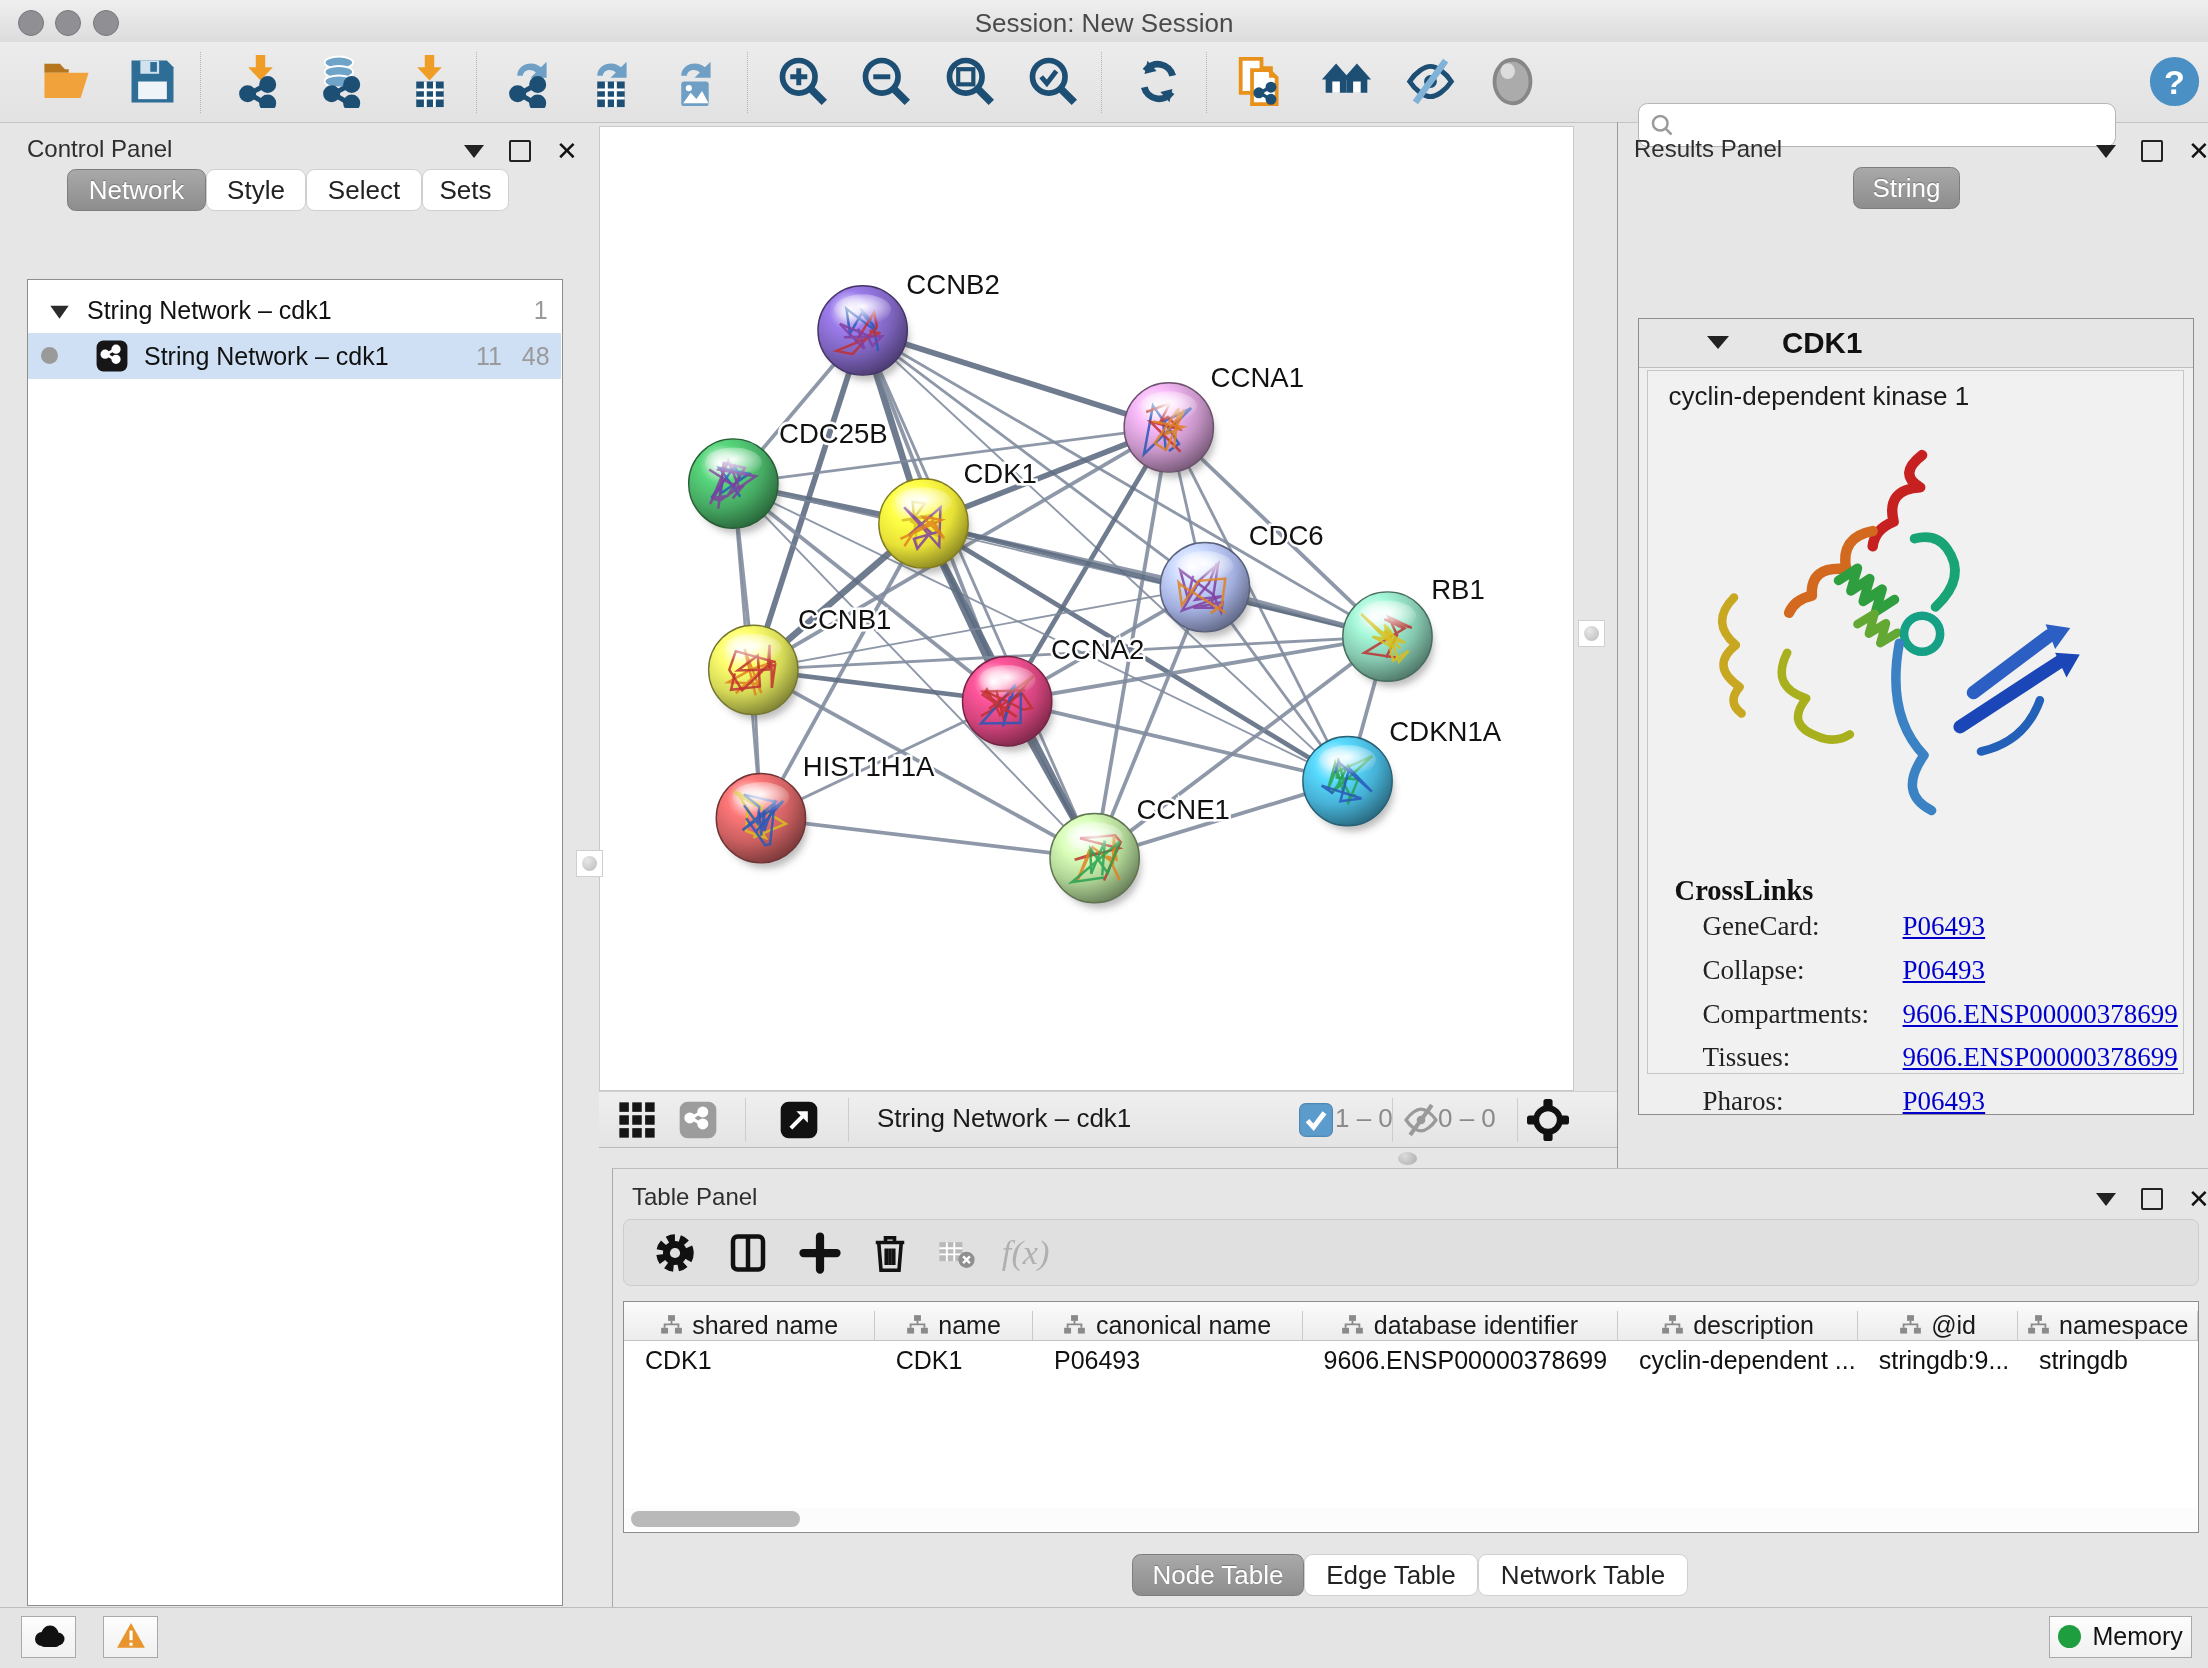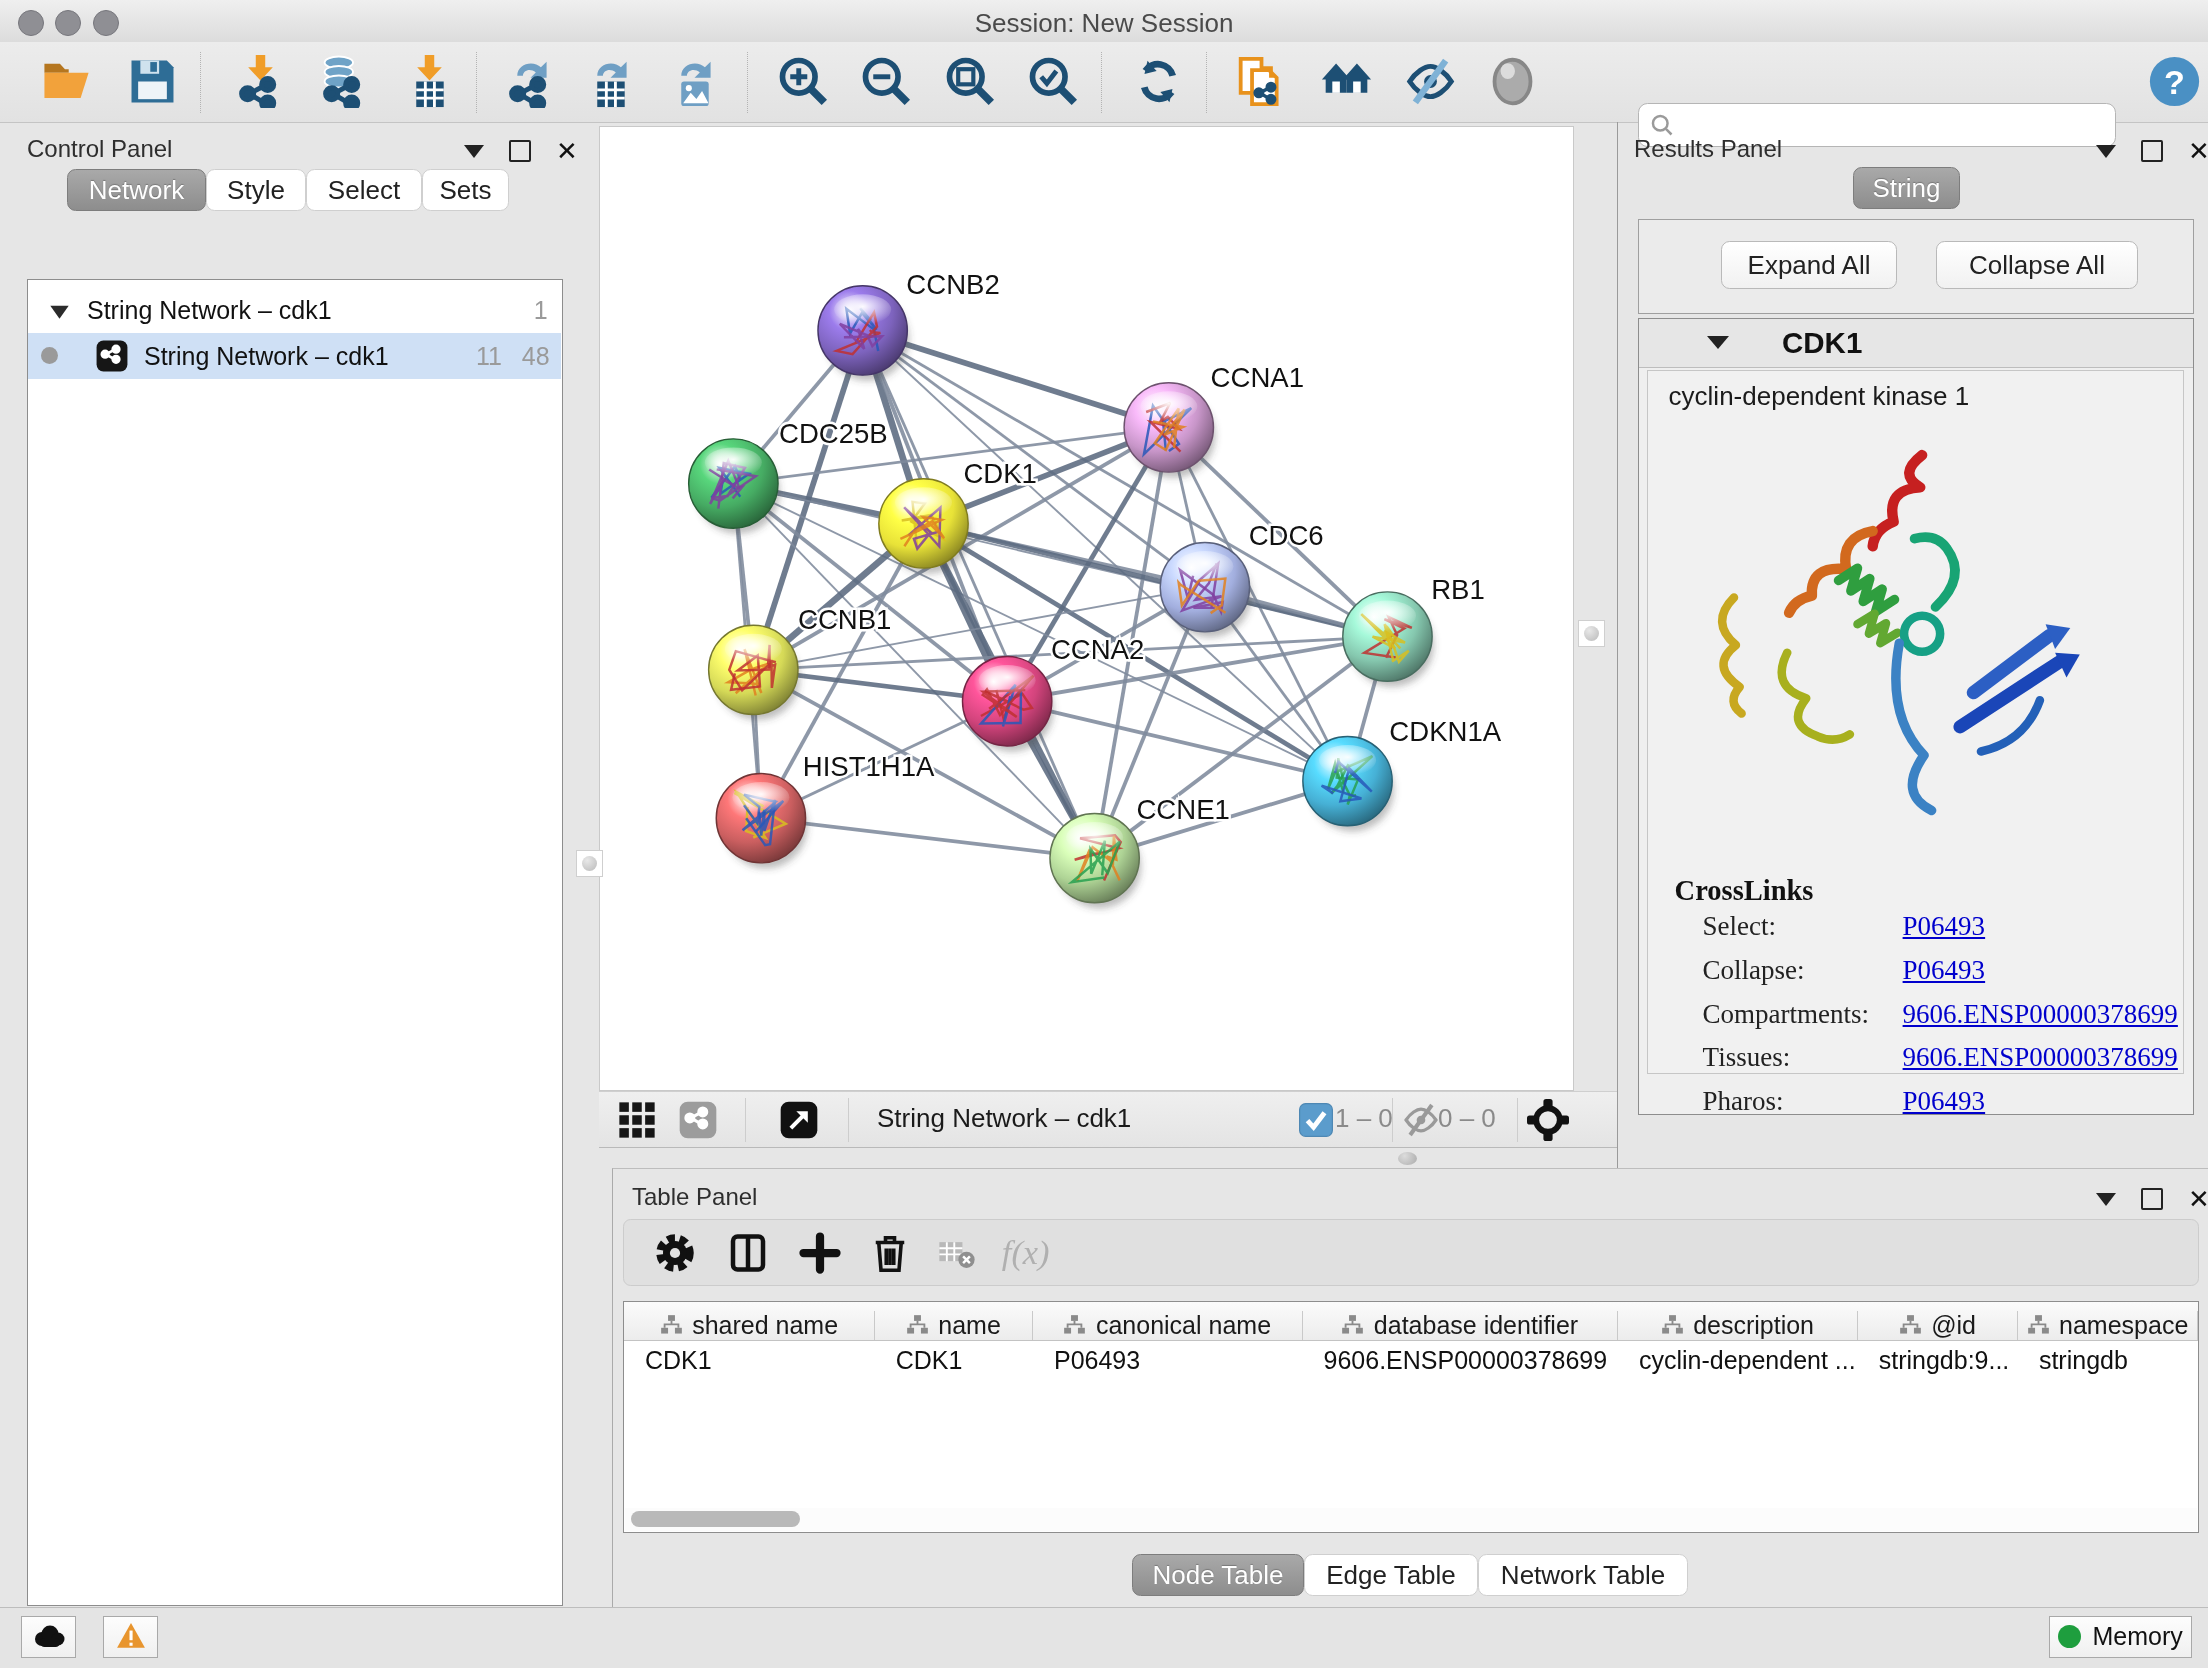--- a/index.html
+++ b/index.html
@@ -590,24 +590,20 @@
   <div id="splitdot"></div>
 
   <div id="results"></div>
   <div class="abs ptitle" style="left:1634px;top:135px">Results Panel</div>
   <div class="winctl" style="left:2096px;top:138px">
     <span class="tri"></span>
     <span class="sq"></span>
     <span class="xx">✕</span>
   </div>
   <div id="res-tab" class="tab active">String</div>
-  <div id="res-btnbox">
-    <div class="resbtn" style="left:82px;width:176px">Expand All</div>
-    <div class="resbtn" style="left:297px;width:202px">Collapse All</div>
-  </div>
   <div id="res-content">
     <div id="cdk1-header">
       <span class="tri"></span>
       <span class="gname">CDK1</span>
     </div>
     <div id="res-inner">
       <div id="gdesc">cyclin-dependent kinase 1</div>
       <svg id="protein" viewBox="0 0 420 420">
         <g fill="none" stroke-linecap="round" stroke-linejoin="round">
           <path d="M238 18 q-26 20 -2 34 q-36 2 -28 36 q-20 8 -22 26" stroke="#c62020" stroke-width="11"></path>
@@ -622,21 +618,21 @@
           <path d="M292 268 L372 208" stroke="#2c5fc4" stroke-width="14"></path>
           <path d="M278 304 L382 236" stroke="#1a46b8" stroke-width="14"></path>
           <path d="M300 330 q46 -10 62 -54" stroke="#2360b8" stroke-width="9"></path>
         </g>
         <path d="M368 196 l26 4 -16 22z" fill="#2c5fc4"></path>
         <path d="M378 226 l26 2 -14 24z" fill="#1a46b8"></path>
       </svg>
       <div id="clhead">CrossLinks</div>
       <div id="cl-rows">
           <div class="clrow" style="top: 540px;">
-            <span class="cll">Select:</span>
+            <span class="cll">GeneCard:</span>
             <a class="clv">P06493</a>
           </div>
           <div class="clrow" style="top: 584px;">
             <span class="cll">Collapse:</span>
             <a class="clv">P06493</a>
           </div>
           <div class="clrow" style="top: 628px;">
             <span class="cll">Compartments:</span>
             <a class="clv">9606.ENSP00000378699</a>
           </div>

